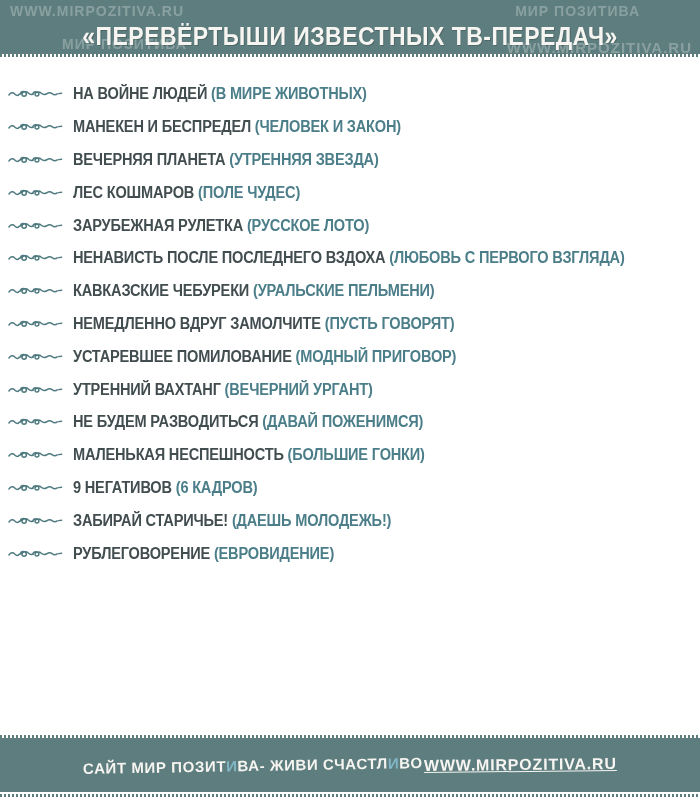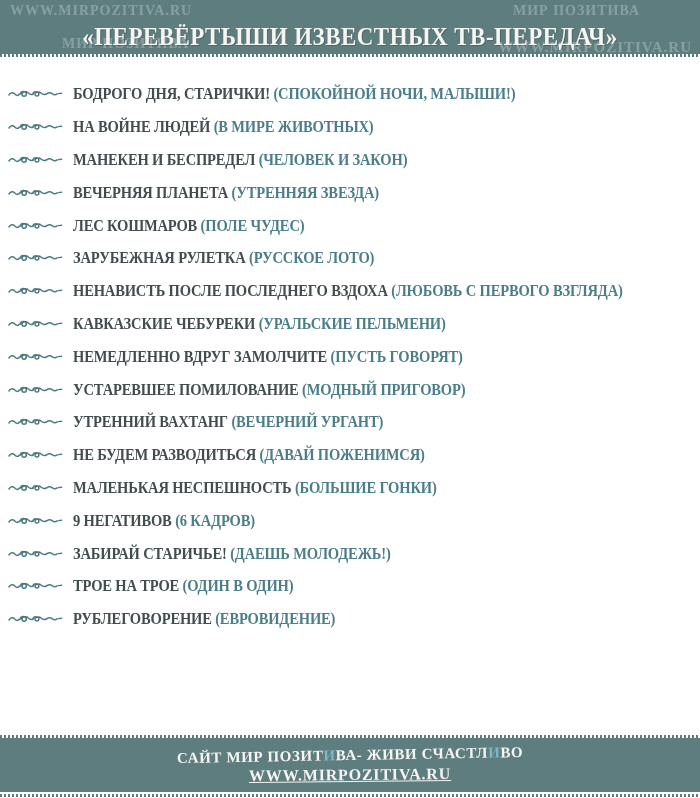--- a/index.html
+++ b/index.html
@@ -1,18 +1,18 @@
 <!DOCTYPE html>
 <html lang="ru"><head>
 <meta charset="utf-8">
 <style>
   html,body{margin:0;padding:0;background:#e9e9e9;}
   .page{
     width:700px;height:798px;margin:0 auto;background:#ffffff;
-    font-family:Liberation Serif, serif;
+    font-family:Liberation Sans, sans-serif;
     position:relative;overflow:hidden;display:flex;flex-direction:column;
   }
   
   .hdr{
     position:relative;height:54px;background:#5E7D7E;flex:0 0 auto;
     display:flex;align-items:flex-end;justify-content:center;
   }
   .hdr .title{
     margin:0;padding:0 0 3px 0;color:#F6F5F1;font-size:25px;font-weight:bold;
     letter-spacing:0.5px;white-space:nowrap;
@@ -37,21 +37,21 @@
   .row{display:flex;align-items:center;height:32.8px;}
   .row .flourish{flex:0 0 auto;margin-right:9px;}
   .row .txt{
     display:inline-block;white-space:nowrap;font-weight:bold;font-size:16px;
     letter-spacing:-0.2px;transform:scaleX(0.91);transform-origin:left center;
   }
   .row .flip{color:#424D50;}
   .row .orig{color:#4B7E89;}
   
   .ftr{position:relative;flex:0 0 auto;background:#5E7D7E;height:54px;
-    display:flex;flex-direction:column;align-items:center;justify-content:center;gap:2px;}
+    display:flex;flex-direction:row;align-items:center;justify-content:center;gap:2px;}
   .ftr .tag{
     color:#F6F5F1;font-weight:bold;font-size:15px;letter-spacing:0.6px;
     white-space:nowrap;transform:rotate(-1deg);
   }
   .ftr .tag .hl{color:#80B7C6;}
   .ftr .url{
     color:#F6F5F1;font-weight:bold;font-size:16px;letter-spacing:0.8px;
     text-decoration:underline;white-space:nowrap;transform:rotate(-0.6deg);
   }
   .ftr-gap{height:2px;background:#ffffff;flex:0 0 auto;}
@@ -65,30 +65,20 @@
   <header class="hdr">
     <span class="wm tl">WWW.MIRPOZITIVA.RU</span>
     <span class="wm tr">МИР ПОЗИТИВА</span>
     <span class="wm bl">МИР ПОЗИТИВА</span>
     <h1 class="title">«ПЕРЕВЁРТЫШИ ИЗВЕСТНЫХ ТВ-ПЕРЕДАЧ»</h1>
     <span class="wm br">WWW.MIRPOZITIVA.RU</span>
   </header>
   <div class="perf"></div>
 
   <main class="list" id="list">
-  <div class="row">
-    <svg class="flourish" width="56" height="14" viewBox="0 0 58 14" fill="none" stroke="#4E7A80" stroke-width="1.5" stroke-linecap="round">
-      <path d="M1,8 Q4,4 7,7 T12,7"></path>
-      <path d="M13,7 C13,3.5 19,3.5 19,7 C19,10 14,10 14.5,7 C15,4.5 19,4 21,6 C22.5,7.5 24,8 26,7"></path>
-      <path d="M26,7 C26,3.8 32,3.8 32,7 C32,9.8 27.5,9.8 28,7 C28.5,4.5 32.5,4.3 34.5,6.2 C36,7.6 38,7.8 39.5,6.8"></path>
-      <path d="M40,7 Q43,4.5 46,6.8 Q48.5,8.6 51,6.8"></path>
-      <path d="M52.5,6.6 L55.5,6.2"></path>
-    </svg>
-    <span class="txt"><span class="flip">БОДРОГО ДНЯ, СТАРИЧКИ!</span><span> </span><span class="orig">(СПОКОЙНОЙ НОЧИ, МАЛЫШИ!)</span></span>
-  </div>
 
   <div class="row">
     <svg class="flourish" width="56" height="14" viewBox="0 0 58 14" fill="none" stroke="#4E7A80" stroke-width="1.5" stroke-linecap="round">
       <path d="M1,8 Q4,4 7,7 T12,7"></path>
       <path d="M13,7 C13,3.5 19,3.5 19,7 C19,10 14,10 14.5,7 C15,4.5 19,4 21,6 C22.5,7.5 24,8 26,7"></path>
       <path d="M26,7 C26,3.8 32,3.8 32,7 C32,9.8 27.5,9.8 28,7 C28.5,4.5 32.5,4.3 34.5,6.2 C36,7.6 38,7.8 39.5,6.8"></path>
       <path d="M40,7 Q43,4.5 46,6.8 Q48.5,8.6 51,6.8"></path>
       <path d="M52.5,6.6 L55.5,6.2"></path>
     </svg>
     <span class="txt"><span class="flip">НА ВОЙНЕ ЛЮДЕЙ</span><span> </span><span class="orig">(В МИРЕ ЖИВОТНЫХ)</span></span>
@@ -232,30 +222,20 @@
       <path d="M1,8 Q4,4 7,7 T12,7"></path>
       <path d="M13,7 C13,3.5 19,3.5 19,7 C19,10 14,10 14.5,7 C15,4.5 19,4 21,6 C22.5,7.5 24,8 26,7"></path>
       <path d="M26,7 C26,3.8 32,3.8 32,7 C32,9.8 27.5,9.8 28,7 C28.5,4.5 32.5,4.3 34.5,6.2 C36,7.6 38,7.8 39.5,6.8"></path>
       <path d="M40,7 Q43,4.5 46,6.8 Q48.5,8.6 51,6.8"></path>
       <path d="M52.5,6.6 L55.5,6.2"></path>
     </svg>
     <span class="txt"><span class="flip">ЗАБИРАЙ СТАРИЧЬЕ!</span><span> </span><span class="orig">(ДАЕШЬ МОЛОДЕЖЬ!)</span></span>
   </div>
 
 
-  <div class="row">
-    <svg class="flourish" width="56" height="14" viewBox="0 0 58 14" fill="none" stroke="#4E7A80" stroke-width="1.5" stroke-linecap="round">
-      <path d="M1,8 Q4,4 7,7 T12,7"></path>
-      <path d="M13,7 C13,3.5 19,3.5 19,7 C19,10 14,10 14.5,7 C15,4.5 19,4 21,6 C22.5,7.5 24,8 26,7"></path>
-      <path d="M26,7 C26,3.8 32,3.8 32,7 C32,9.8 27.5,9.8 28,7 C28.5,4.5 32.5,4.3 34.5,6.2 C36,7.6 38,7.8 39.5,6.8"></path>
-      <path d="M40,7 Q43,4.5 46,6.8 Q48.5,8.6 51,6.8"></path>
-      <path d="M52.5,6.6 L55.5,6.2"></path>
-    </svg>
-    <span class="txt"><span class="flip">ТРОЕ НА ТРОЕ</span><span> </span><span class="orig">(ОДИН В ОДИН)</span></span>
-  </div>
 
 
   <div class="row">
     <svg class="flourish" width="56" height="14" viewBox="0 0 58 14" fill="none" stroke="#4E7A80" stroke-width="1.5" stroke-linecap="round">
       <path d="M1,8 Q4,4 7,7 T12,7"></path>
       <path d="M13,7 C13,3.5 19,3.5 19,7 C19,10 14,10 14.5,7 C15,4.5 19,4 21,6 C22.5,7.5 24,8 26,7"></path>
       <path d="M26,7 C26,3.8 32,3.8 32,7 C32,9.8 27.5,9.8 28,7 C28.5,4.5 32.5,4.3 34.5,6.2 C36,7.6 38,7.8 39.5,6.8"></path>
       <path d="M40,7 Q43,4.5 46,6.8 Q48.5,8.6 51,6.8"></path>
       <path d="M52.5,6.6 L55.5,6.2"></path>
     </svg>

